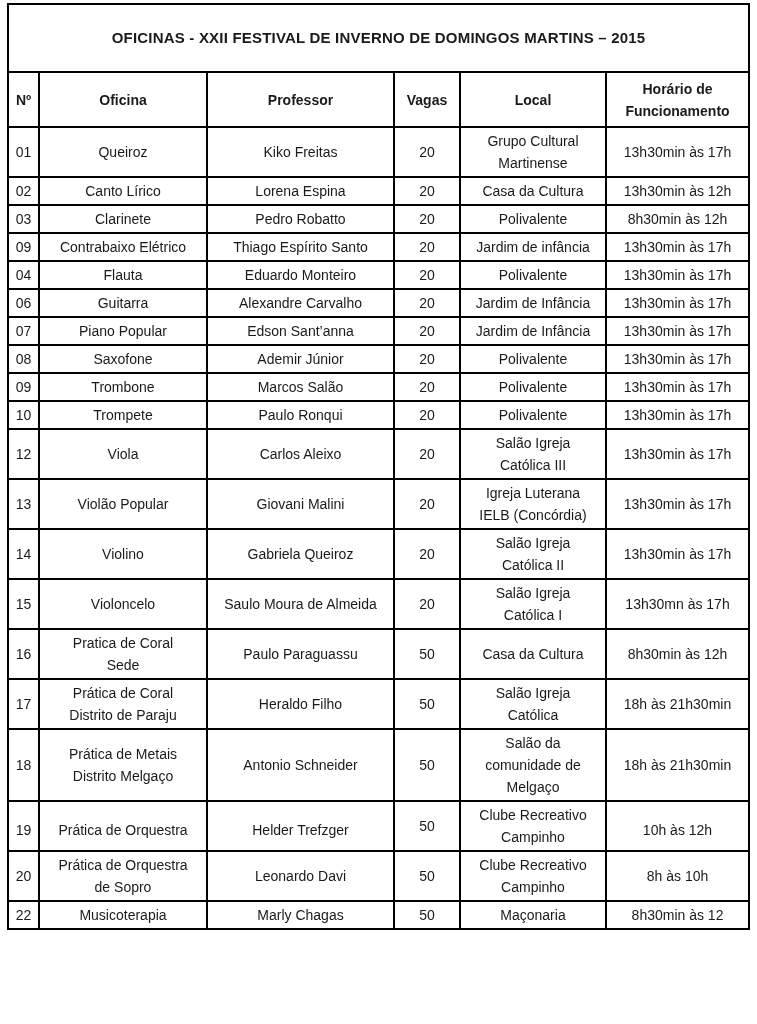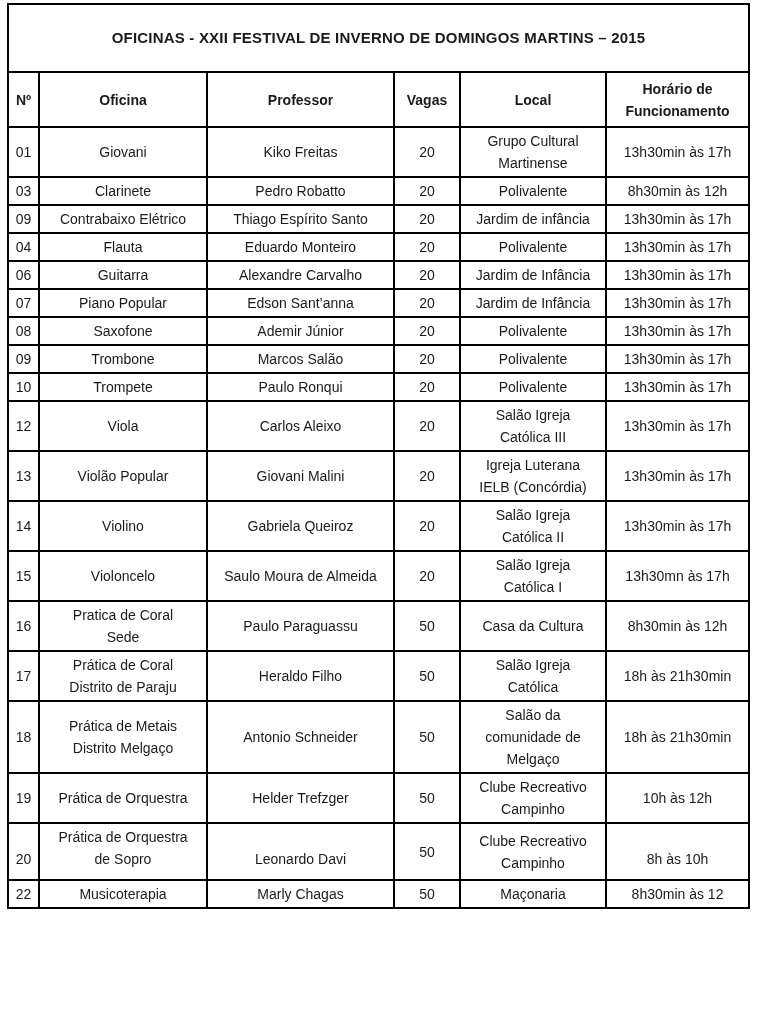--- a/index.html
+++ b/index.html
@@ -84,26 +84,34 @@
         <th>Professor</th>
         <th>Vagas</th>
         <th>Local</th>
         <th>Horário de
 Funcionamento</th>
       </tr>
     </thead>
     <tbody>
         <tr>
           <td class="col-num">01</td>
-          <td class="col-oficina">Giovani</td>
+          <td class="col-oficina">Queiroz</td>
           <td class="col-professor">Kiko Freitas</td>
           <td class="col-vagas">20</td>
           <td class="col-local">Grupo Cultural
 Martinense</td>
           <td class="col-horario">13h30min às 17h</td>
+        </tr>
+        <tr>
+          <td class="col-num">02</td>
+          <td class="col-oficina">Canto Lírico</td>
+          <td class="col-professor">Lorena Espina</td>
+          <td class="col-vagas">20</td>
+          <td class="col-local">Casa da Cultura</td>
+          <td class="col-horario">13h30min às 12h</td>
         </tr>
         <tr>
           <td class="col-num">03</td>
           <td class="col-oficina">Clarinete</td>
           <td class="col-professor">Pedro Robatto</td>
           <td class="col-vagas">20</td>
           <td class="col-local">Polivalente</td>
           <td class="col-horario">8h30min às 12h</td>
         </tr>
         <tr>

